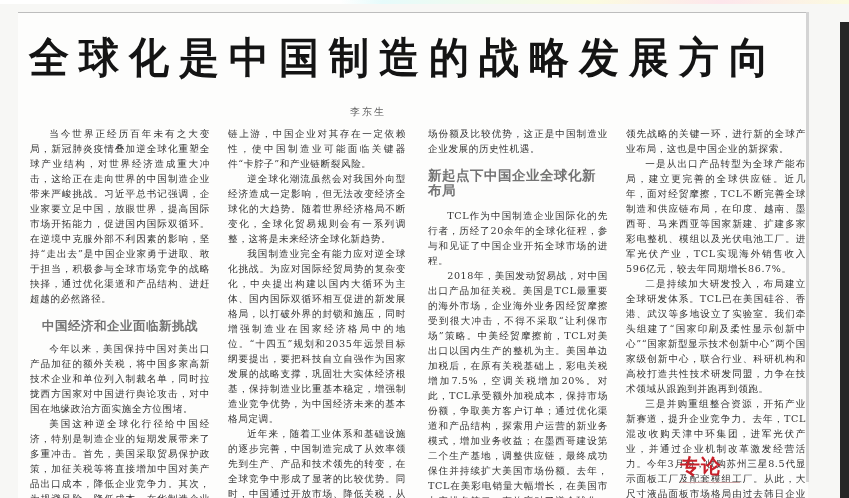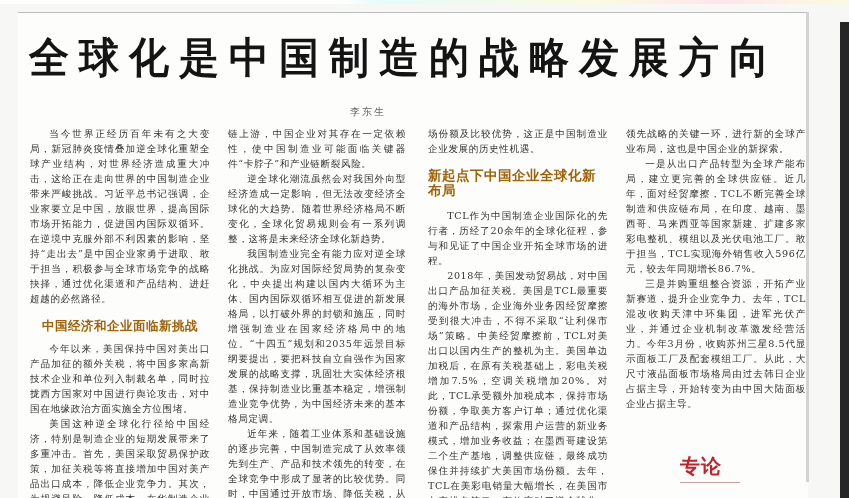--- a/index.html
+++ b/index.html
@@ -22,21 +22,21 @@
   .col { position: absolute; top: 126px; font-size: 9.6px; line-height: 15px; color: #333;
     text-align: justify; letter-spacing: 0.6px; }
   .col p { text-indent: 2em; }
   .col p.cont { text-indent: 0; }
   .c1 { left: 30px; width: 180px; }
   .c2 { left: 228px; width: 178px; }
   .c3 { left: 428px; width: 180px; }
   .c4 { left: 626px; width: 180px; }
 
   .subhead { font-family: "DejaVu Sans", sans-serif; font-weight: bold; font-size: 12.5px;
-    color: #a16207; text-indent: 0; margin: 10px 0 8px 0; letter-spacing: 0.5px; text-align: center; }
+    color: #737373; text-indent: 0; margin: 10px 0 8px 0; letter-spacing: 0.5px; text-align: center; }
   .c3 .subhead { font-size: 13.5px; margin: 12px 0 10px 0; text-align: left; }
   .c1 .subhead { margin: 12px 0 8px 0; text-align: center; }
   .stamp { position: absolute; left: 680px; top: 450px; width: 60px; text-align: left;
     font-family: "DejaVu Sans", sans-serif; font-weight: bold; font-size: 20px; color: #c8202a;
     letter-spacing: 1px; border-bottom: 1px solid #c9a0a0; padding-bottom: 0; line-height: 32px; }
 </style>
 </head>
 <body>
 
 <div class="top-strip"></div>
@@ -64,17 +64,18 @@
 <div class="col c3">
   <p class="cont">场份额及比较优势，这正是中国制造业企业发展的历史性机遇。</p>
   <div class="subhead">新起点下中国企业全球化新布局</div>
   <p>TCL作为中国制造企业国际化的先行者，历经了20余年的全球化征程，参与和见证了中国企业开拓全球市场的进程。</p>
   <p>2018年，美国发动贸易战，对中国出口产品加征关税。美国是TCL最重要的海外市场，企业海外业务因经贸摩擦受到很大冲击，不得不采取“让利保市场”策略。中美经贸摩擦前，TCL对美出口以国内生产的整机为主。美国单边加税后，在原有关税基础上，彩电关税增加7.5%，空调关税增加20%。对此，TCL承受额外加税成本，保持市场份额，争取美方客户订单；通过优化渠道和产品结构，探索用户运营的新业务模式，增加业务收益；在墨西哥建设第二个生产基地，调整供应链，最终成功保住并持续扩大美国市场份额。去年，TCL在美彩电销量大幅增长，在美国市占率排名第二，有效应对了逆全球化、中美经贸摩擦的挑战。</p>
 
 </div>
 
 <div class="col c4">
   <p class="cont">领先战略的关键一环，进行新的全球产业布局，这也是中国企业的新探索。</p>
-  <p>一是从出口产品转型为全球产能布局，建立更完善的全球供应链。近几年，面对经贸摩擦，TCL不断完善全球制造和供应链布局，在印度、越南、墨西哥、马来西亚等国家新建、扩建多家彩电整机、模组以及光伏电池工厂。敢于担当，TCL实现海外销售收入596亿元，较去年同期增长86.7%。</p>
+  <p>一是从出口产品转型为全球产能布局，建立更完善的全球供应链。近几年，面对经贸摩擦，TCL不断完善全球制造和供应链布局，在印度、越南、墨西哥、马来西亚等国家新建、扩建多家彩电整机、模组以及光伏电池工厂。进军光伏产业，TCL实现海外销售收入596亿元，较去年同期增长86.7%。</p>
+  <p>二是持续加大研发投入，布局建立全球研发体系。TCL已在美国硅谷、香港、武汉等多地设立了实验室。我们牵头组建了“国家印刷及柔性显示创新中心”“国家新型显示技术创新中心”两个国家级创新中心，联合行业、科研机构和高校打造共性技术研发同盟，力争在技术领域从跟跑到并跑再到领跑。</p>
   <p><span>三是并购重组整合资源，开拓产业新赛道，提升企业竞争力。去年，TCL混改收购天津中环集团，进军光伏产业，并通过企业机制改革激发经营活力。今年3月份，收购苏州三星8.5代显示面板工厂及配套模组工厂。从此，大尺寸液晶面板市场格局由过去韩日企业占据主导，开始转变为由中国大陆面板企业占据主导。</span></p>
 </div>
 
 <div class="stamp">专论</div>
 
 </body></html>

